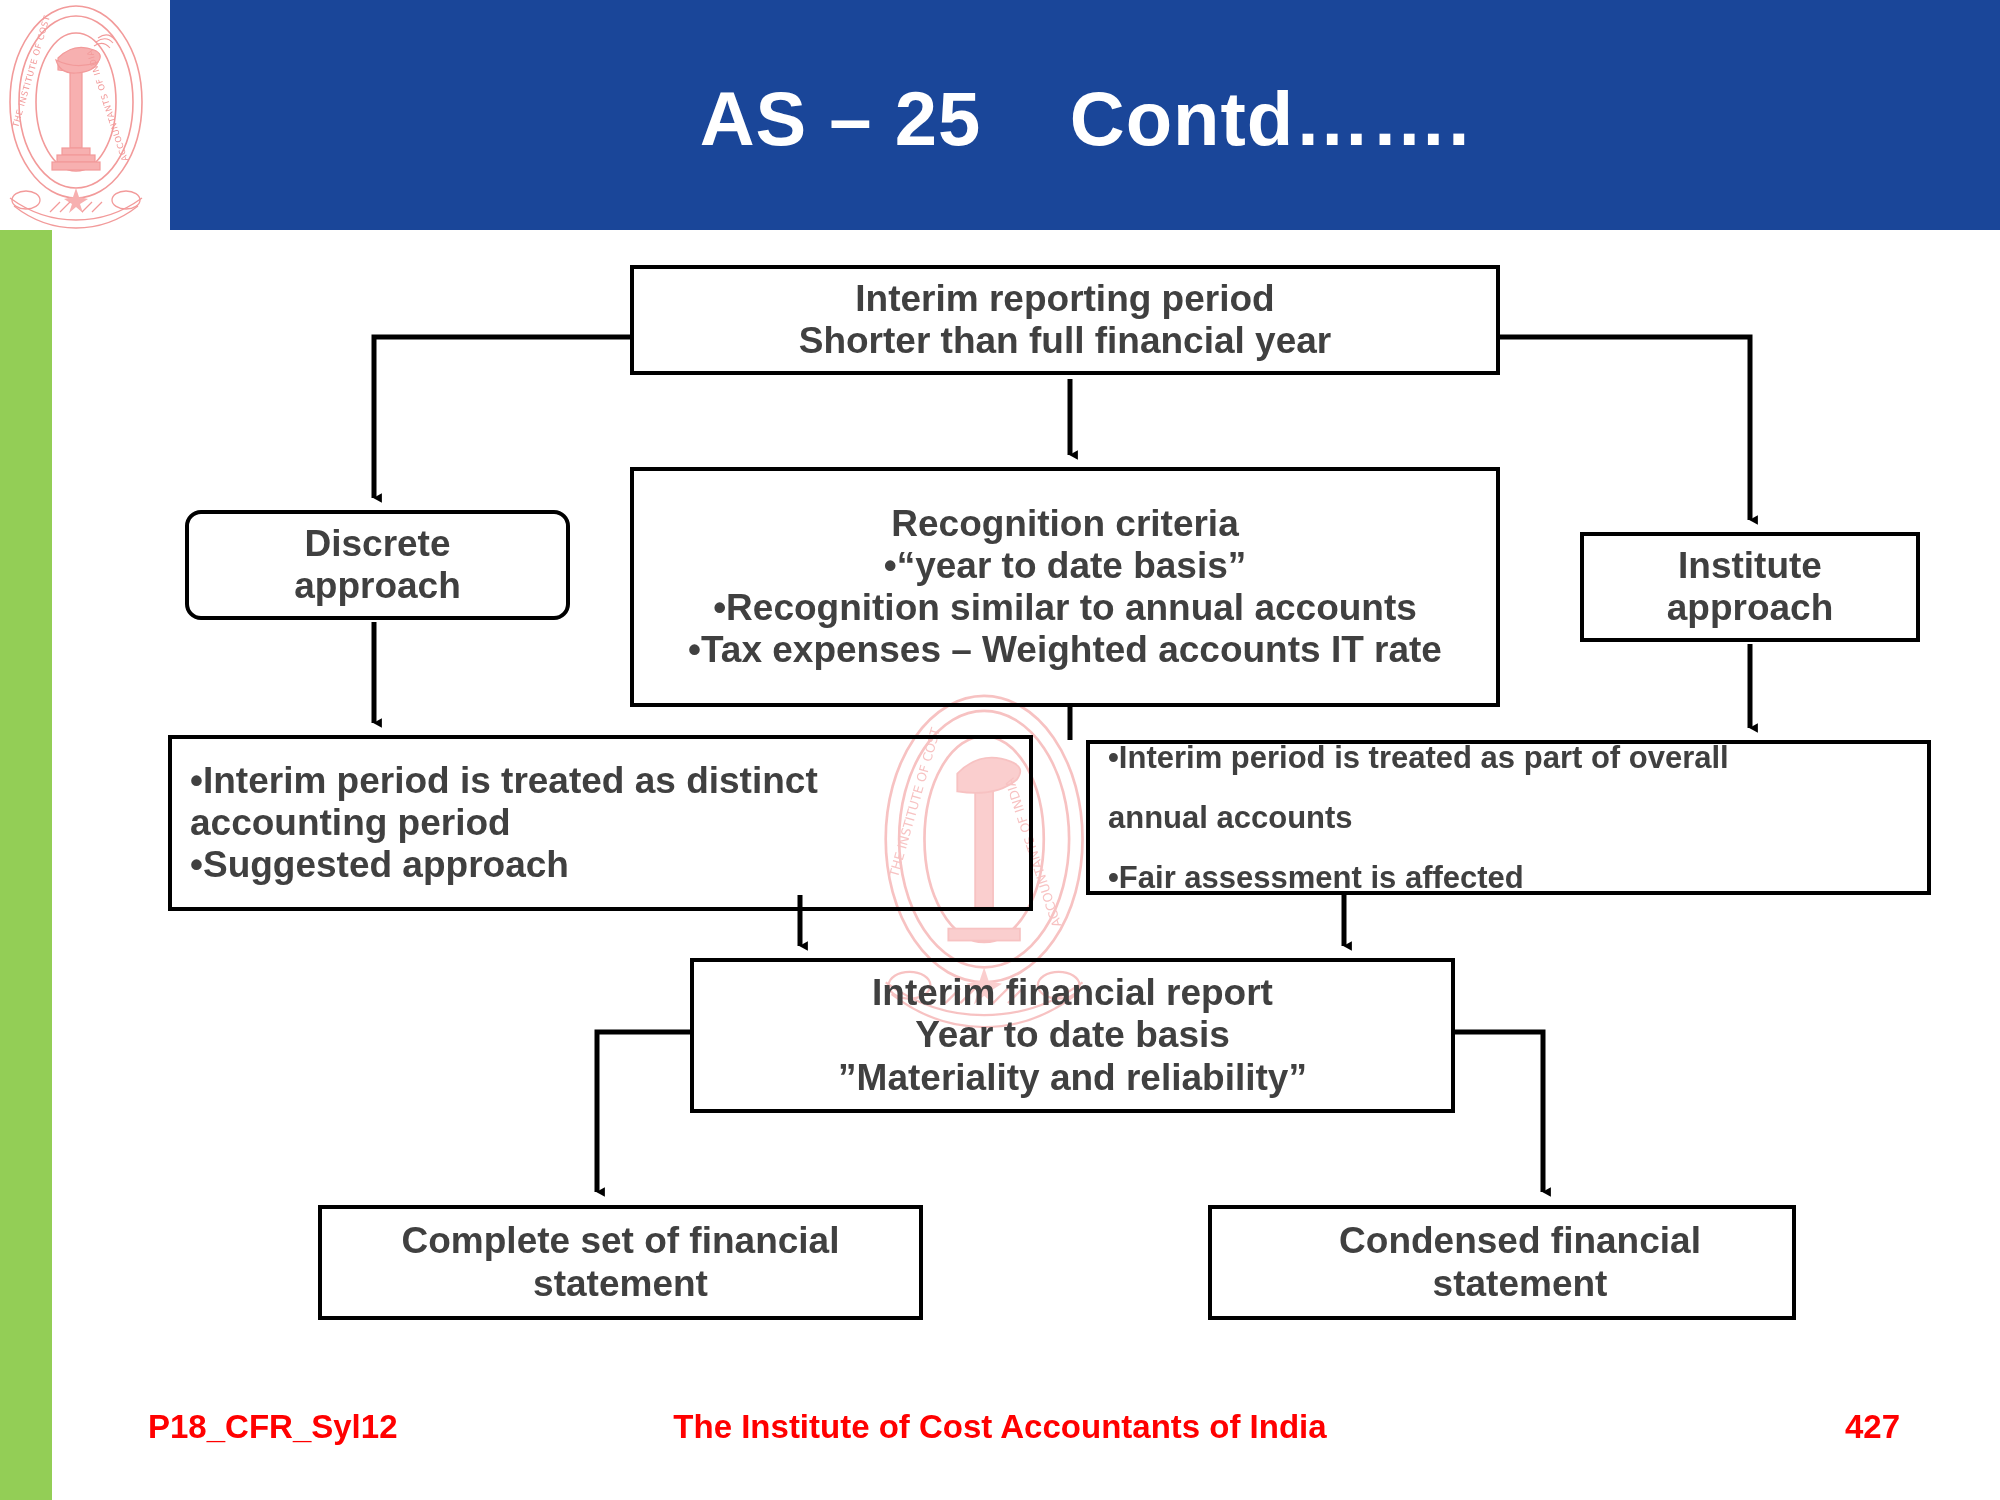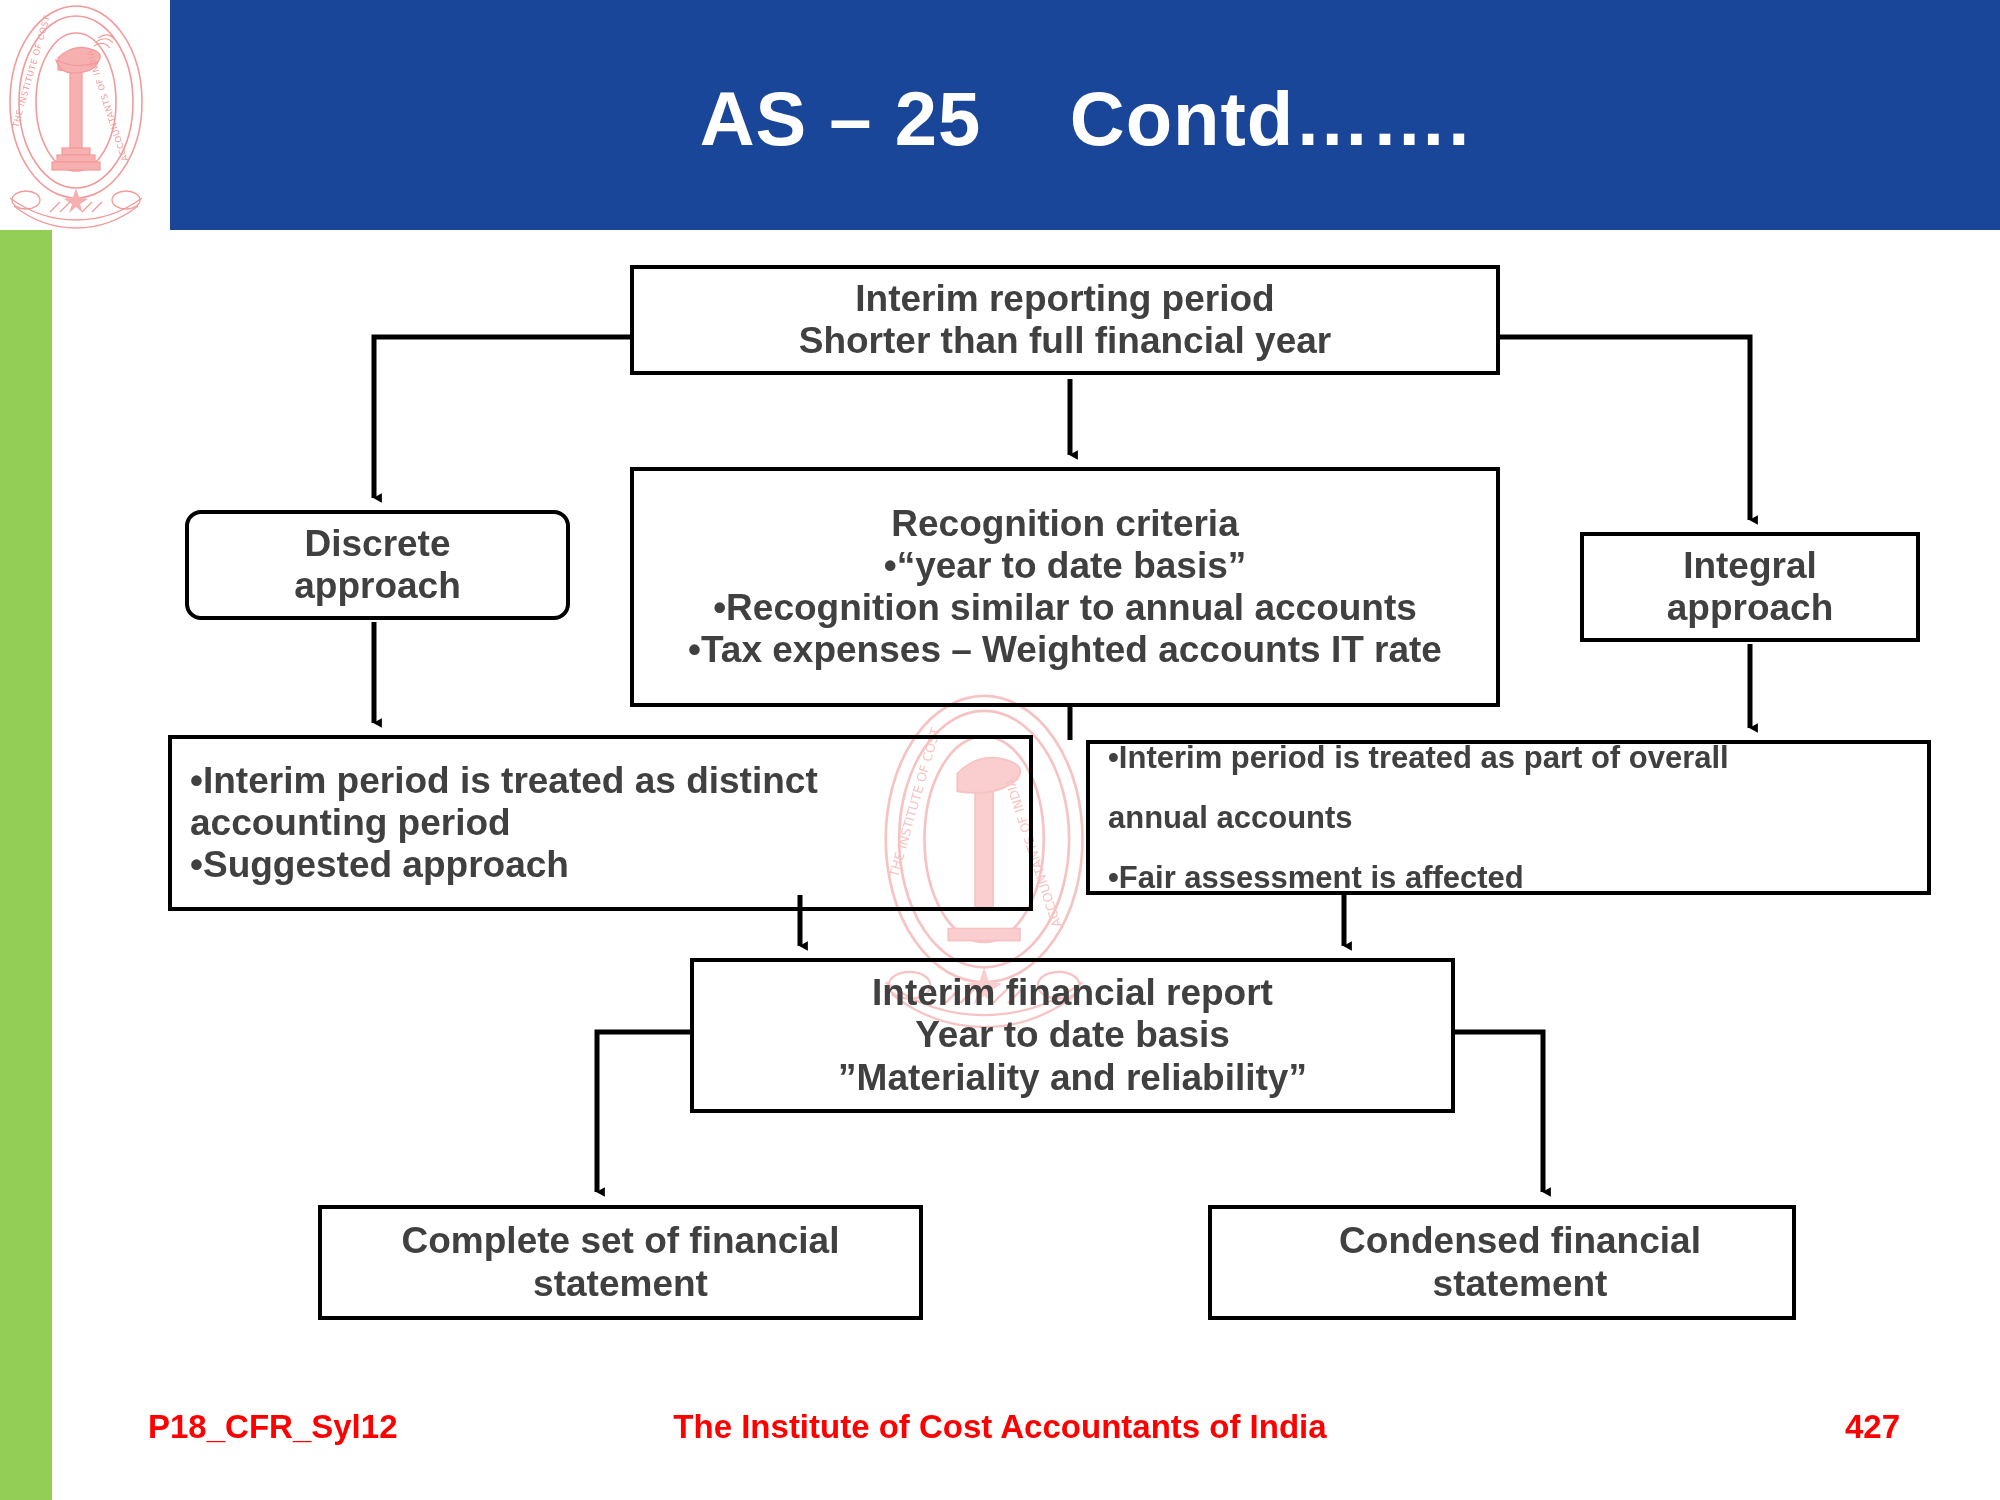--- a/index.html
+++ b/index.html
@@ -198,21 +198,21 @@
     <span class="ln">•Recognition similar to annual accounts</span>
     <span class="ln">•Tax expenses – Weighted accounts IT rate</span>
   </div>
 
   <div class="box ctr" id="box-discrete">
     <span class="ln">Discrete</span>
     <span class="ln">approach</span>
   </div>
 
   <div class="box ctr" id="box-integral">
-    <span class="ln">Integral</span>
+    <span class="ln">Institute</span>
     <span class="ln">approach</span>
   </div>
 
   <div class="box lft" id="box-distinct">
     <span class="ln">•Interim period is treated as distinct</span>
     <span class="ln">accounting period</span>
     <span class="ln">•Suggested approach</span>
   </div>
 
   <div class="box lft" id="box-partof">

